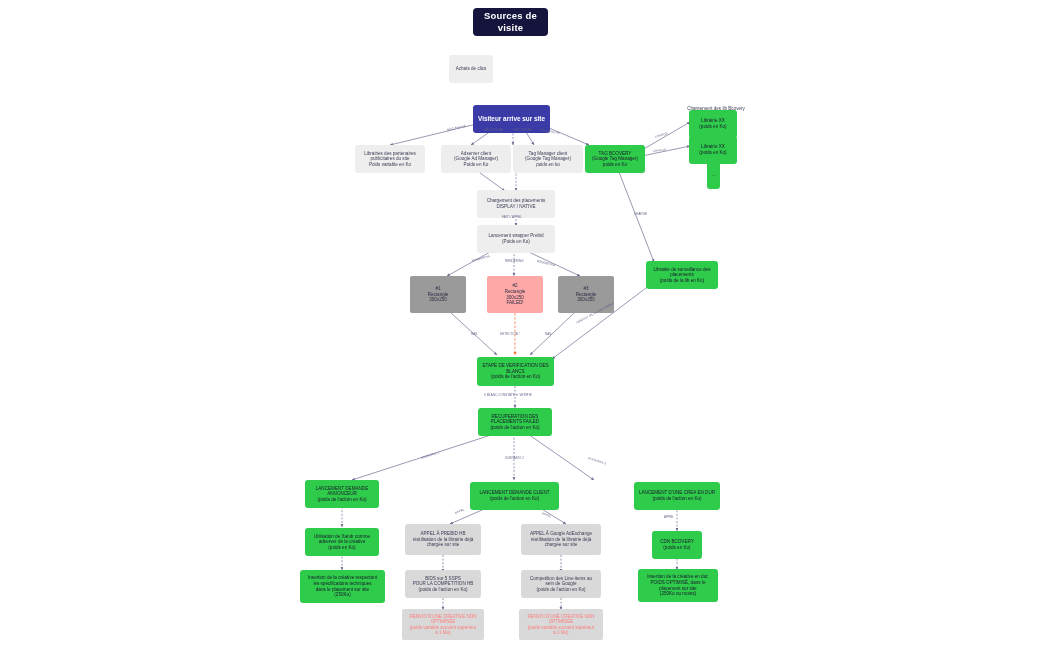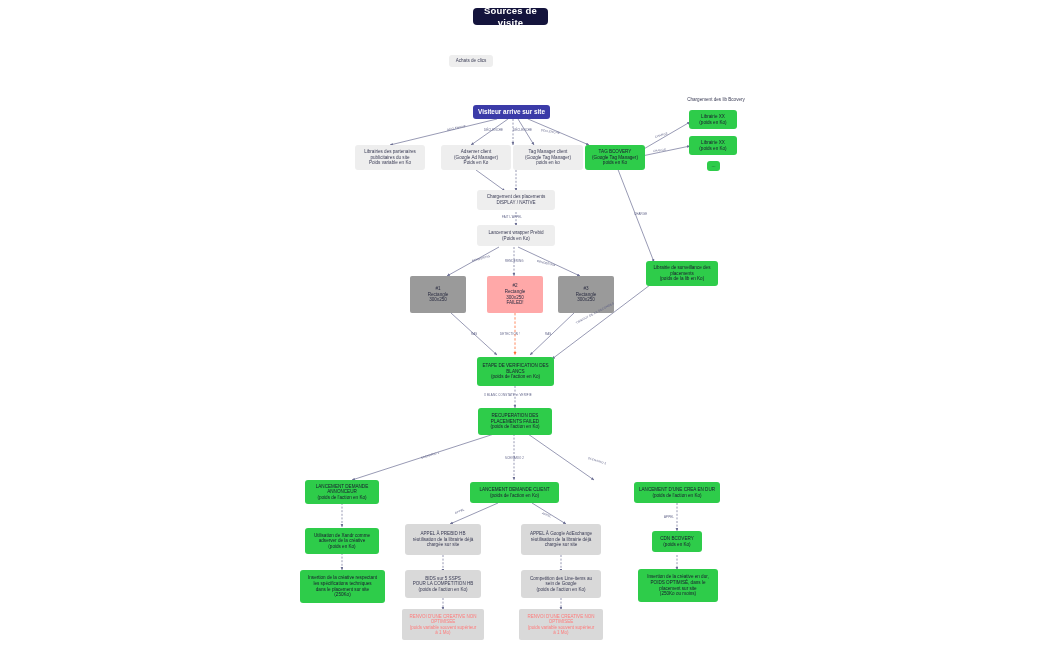--- a/index.html
+++ b/index.html
@@ -9,21 +9,21 @@
     color:#2b2d42;
   }
   #canvas{position:absolute;left:0;top:0;width:1050px;height:650px;}
   svg#edges{position:absolute;left:0;top:0;width:1050px;height:650px;pointer-events:none;}
 
   .node{
     position:absolute;box-sizing:border-box;
     display:flex;align-items:center;justify-content:center;
     text-align:center;line-height:1.22;
     border-radius:3px;
-    padding:3px 3px;
+    padding:14px 3px;
     white-space:pre-line;
   }
   .n-title{
     background:#14143c;color:#ffffff;font-weight:bold;font-size:9.5px;
     border-radius:4px;letter-spacing:.2px;
   }
   .n-grey{background:#eeeeee;color:#3a3c55;font-size:4.6px;}
   .n-grey2{background:#d9d9d9;color:#3a3c55;font-size:4.6px;}
   .n-blue{background:#3b3ba8;color:#ffffff;font-weight:bold;font-size:6.4px;border-radius:3px;}
   .n-green{background:#2ecc4a;color:#1a1a2e;font-size:4.6px;border-radius:3px;}

